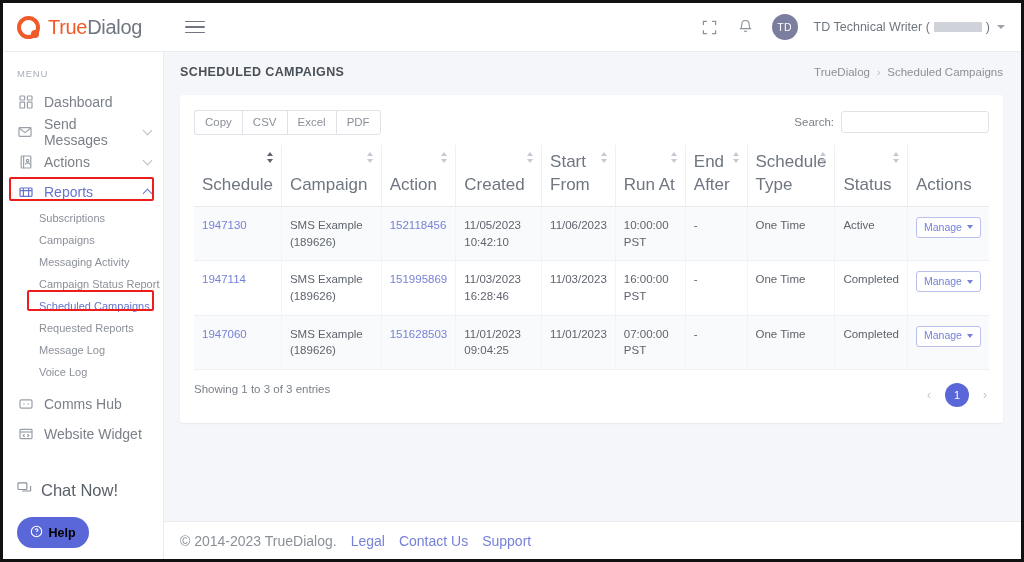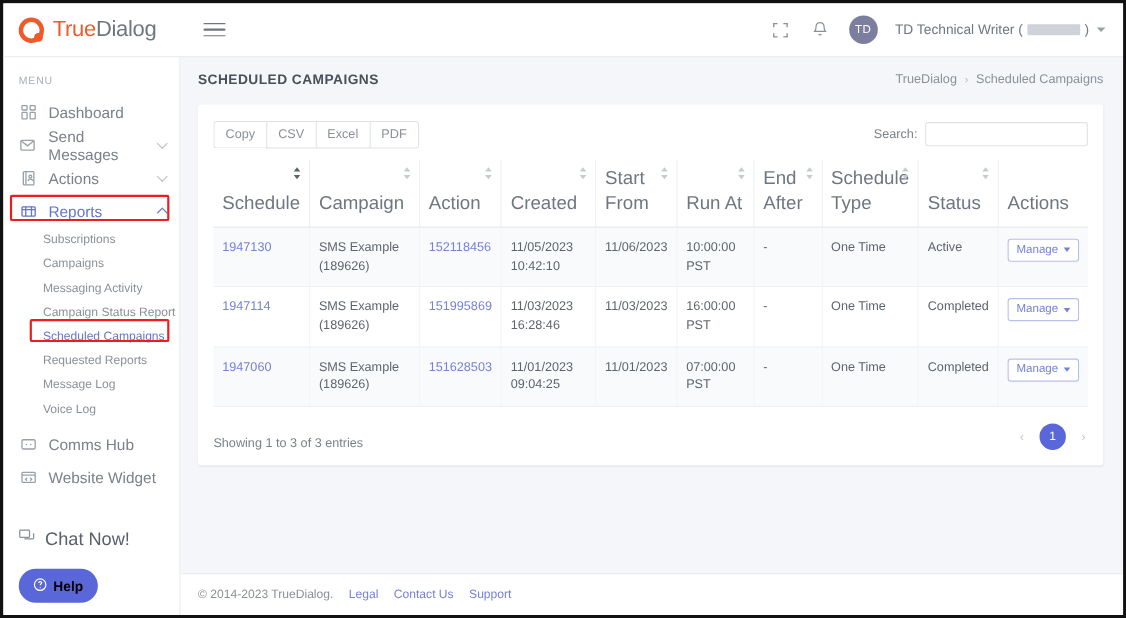--- a/index.html
+++ b/index.html
@@ -236,38 +236,38 @@
     background: #fff; color: #7681d8; font-size: 10.5px;
     font-family: "Liberation Sans", sans-serif;
     cursor: pointer;
   }
   .manage-btn .mc {
     width: 0; height: 0;
     border-left: 3.5px solid transparent; border-right: 3.5px solid transparent;
     border-top: 4px solid #7681d8;
   }
 
-  .card-foot { display: flex; align-items: flex-end; margin-top: 13px; height: 26px; }
+  .card-foot { display: flex; align-items: flex-start; margin-top: 13px; height: 26px; }
   .entries { font-size: 11.5px; color: #7b8089; }
   .pager { margin-left: auto; display: flex; align-items: center; gap: 12px; }
   .pager .pg-arrow { font-size: 12px; color: #c2c7ce; cursor: pointer; padding: 0 2px; }
   .pager .pg-num {
     width: 24px; height: 24px; border-radius: 50%;
     background: #5a67d8; color: #fff; font-size: 11px;
     display: flex; align-items: center; justify-content: center;
     cursor: pointer;
   }
 
   .footer {
     position: absolute; left: 161px; bottom: 0;
     width: 857px; height: 38px;
     background: #fff; border-top: 1px solid #e9ecef;
     display: flex; align-items: center; gap: 14px;
     padding-left: 16px;
-    font-size: 11px; color: #8b9098;
+    font-size: 14px; color: #8b9098;
   }
   .footer a { color: #7681d8; text-decoration: none; cursor: pointer; }
 </style>
 </head>
 <body>
 
 <div class="screen">
 
   <div class="topbar">
     <div class="brand">

